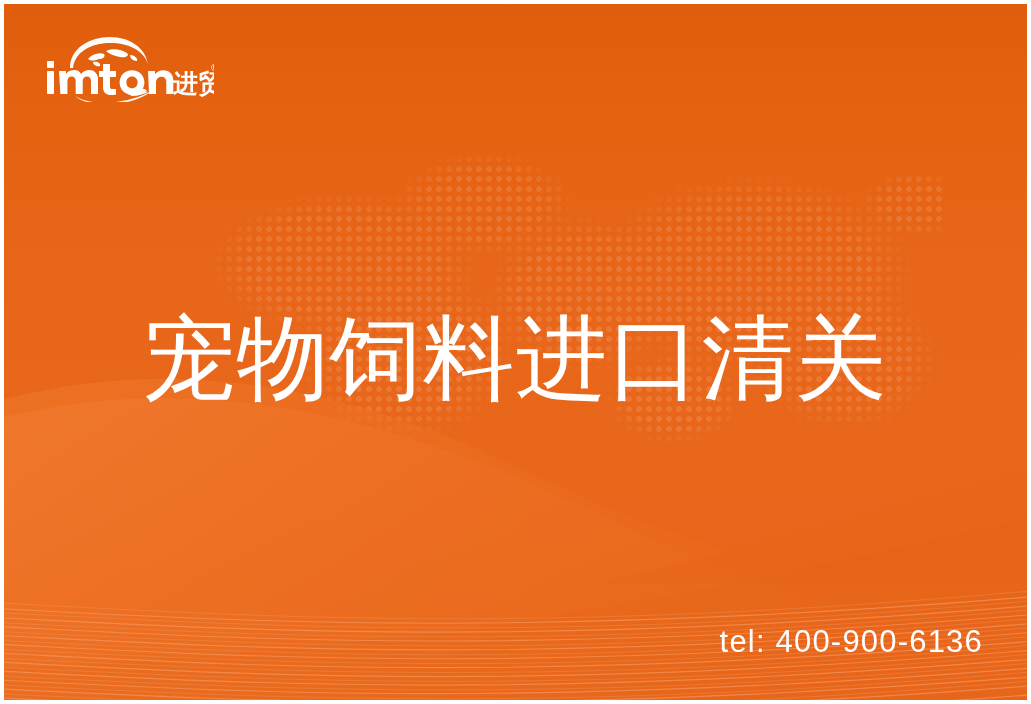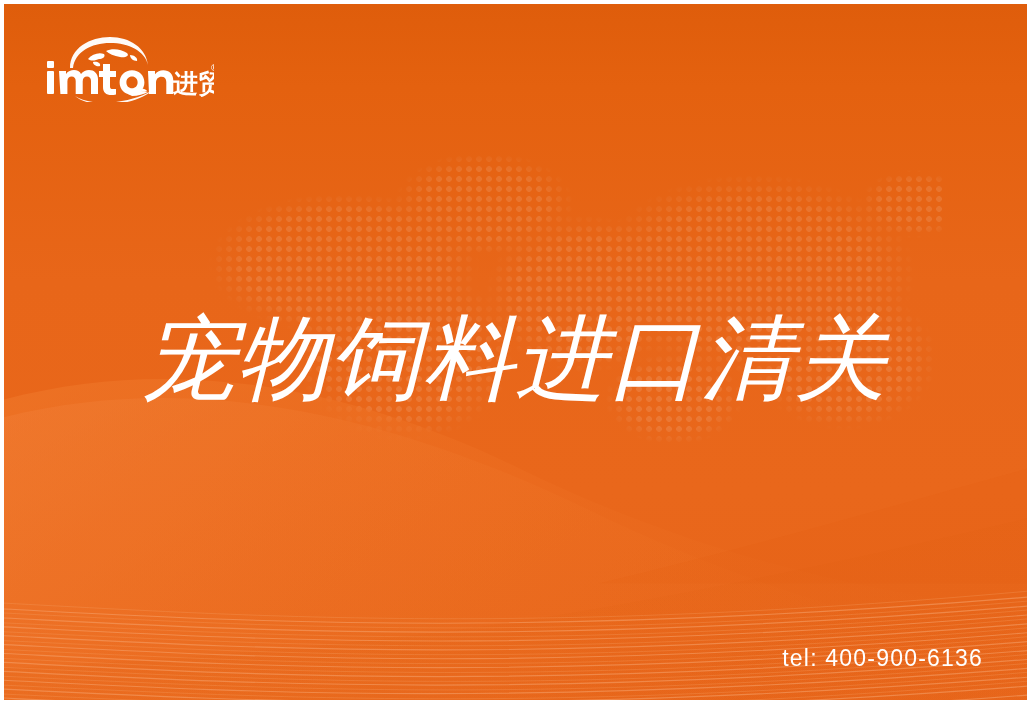--- a/index.html
+++ b/index.html
@@ -97,29 +97,29 @@
     top: 232px;
     text-align: center;
     color: #ffffff;
     font-family: "DejaVu Sans", "Liberation Sans", sans-serif;
     font-weight: 400;
     font-size: 92px;
     line-height: 122px;
     letter-spacing: 1px;
     white-space: nowrap;
   }
-  #headline .hl-line { display: block; font-style: italic; }
+  #headline .hl-line { display: block; }
 
   
   #tel {
     position: absolute;
     right: 44px;
-    bottom: 28px;
+    bottom: 40px;
     color: #ffffff;
-    font-size: 23px;
+    font-size: 31px;
     letter-spacing: 1.2px;
     white-space: nowrap;
     margin-left: 44px;
   }
 </style>
 </head>
 <body>
 
 <div id="banner">
 

